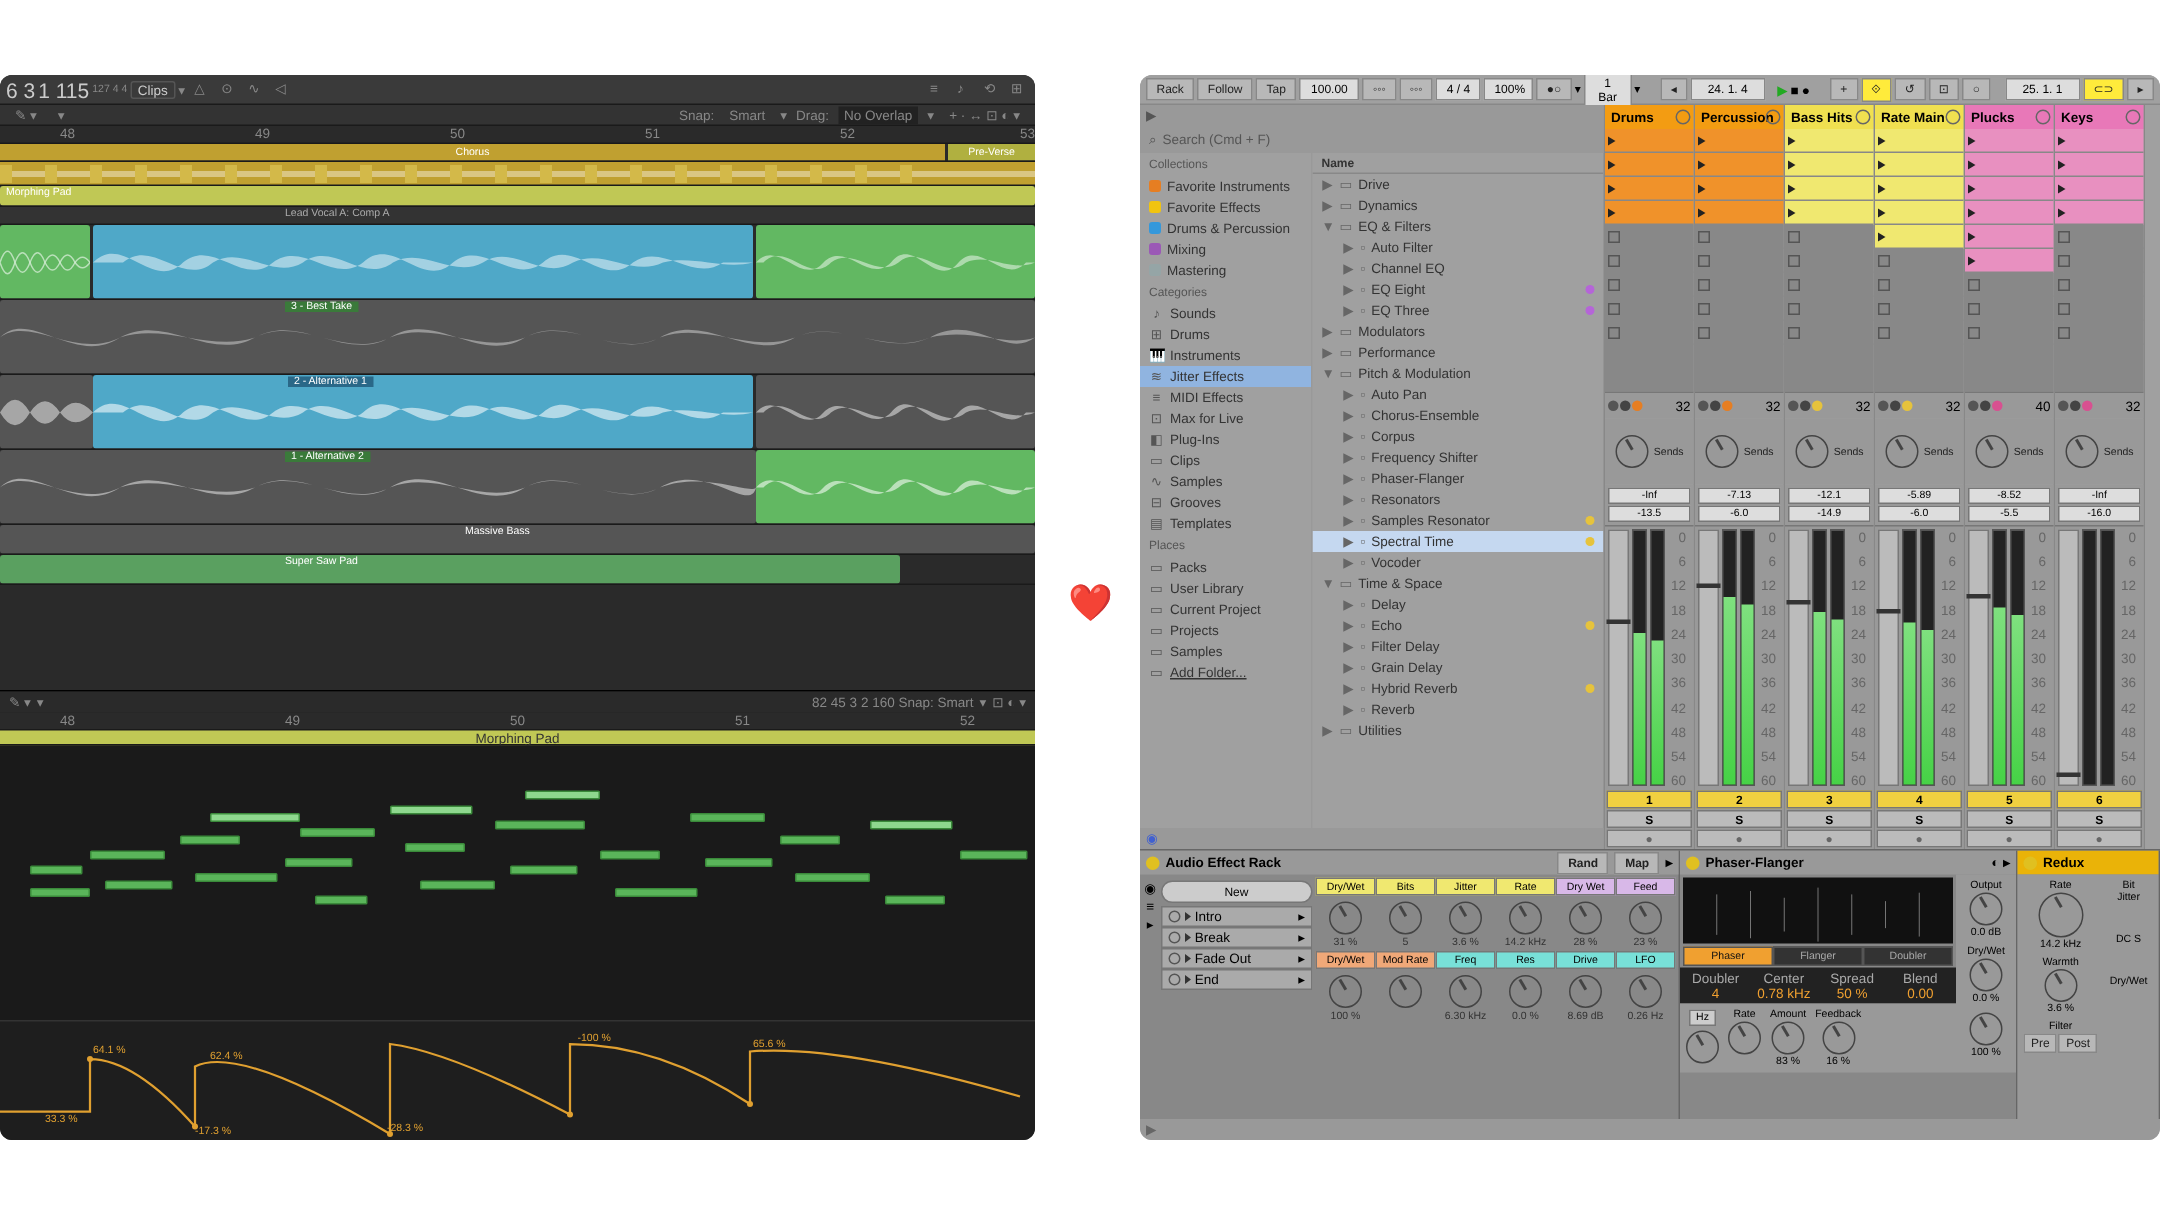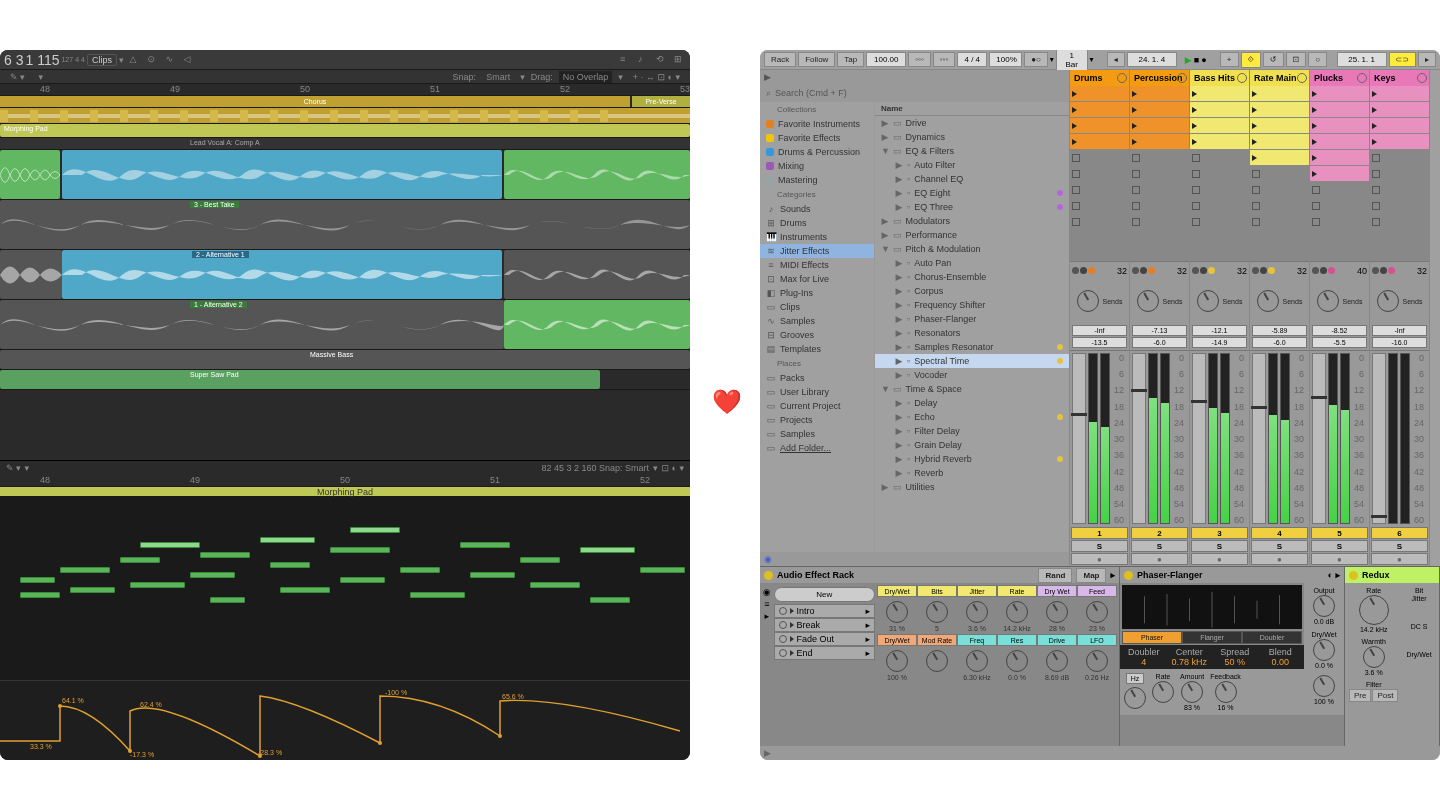--- a/index.html
+++ b/index.html
@@ -41,21 +41,21 @@
 .lv-btn{padding:2px 6px;background:#b8b8b8;border:1px solid #888;font-size:8px;color:#222}
 .lv-btn.yellow{background:#ffeb3b}
 .lv-num{padding:2px 6px;background:#ddd;border:1px solid #888;font-size:8px;min-width:40px;text-align:center}
 .lv-xport{display:flex;gap:2px;margin-left:6px}
 .lv-play{color:#2a2}
 .lv-main{flex:1;display:flex;overflow:hidden}
 .lv-browser{width:310px;background:#a0a0a0;display:flex;flex-direction:column;border-right:1px solid #888}
 .lv-search{height:18px;background:#999;display:flex;align-items:center;padding:0 6px;color:#555;font-size:8px;gap:4px}
 .lv-br-body{flex:1;display:flex;overflow:hidden}
 .lv-cats{width:115px;background:#a0a0a0;overflow-y:auto;border-right:1px solid #999}
-.lv-cat-hdr{padding:3px 17px;font-size:8px;color:#555}
+.lv-cat-hdr{padding:3px 6px;font-size:8px;color:#555}
 .lv-cat{padding:2px 6px;font-size:8px;color:#333;display:flex;align-items:center;gap:4px}
 .lv-cat.sel{background:#90b4e0}
 .lv-cat .dot{width:8px;height:8px;border-radius:2px;display:inline-block}
 .lv-content{flex:1;overflow-y:auto}
 .lv-item{padding:2px 6px;font-size:8px;color:#333;display:flex;align-items:center;gap:4px}
 .lv-item.sel{background:#c5d8f0}
 .lv-item .arrow{width:8px;display:inline-block;text-align:center;color:#666}
 .lv-item .ind{width:6px;height:6px;margin-left:auto}
 .lv-tracks{flex:1;display:flex;overflow-x:auto;overflow-y:hidden}
 .lv-trk{width:60px;flex-shrink:0;display:flex;flex-direction:column;border-right:1px solid #888}
@@ -1343,21 +1343,21 @@
             <div class="lv-subcol">
                 <div class="lv-knob"></div>
                 <span style="font-size:7px">100 %</span>
               </div>
           </div>
         </div>
       </div>
     </div>
 
     <div class="lv-dev" style="flex:1">
-      <div class="lv-dev-hdr" style="background:#bef264">
+      <div class="lv-dev-hdr" style="background:#eab308">
         <span class="circle"></span>
         <span>Redux</span>
       </div>
       <div style="display:flex;flex:1;padding:2px;gap:4px;background:#999">
         <div class="lv-subcol">
           <span style="font-size:7px">Rate</span>
           <div class="lv-knob" style="width:30px;height:30px"></div>
           <span style="font-size:7px">14.2 kHz</span>
           <span style="font-size:7px;margin-top:4px">Warmth</span>
           <div class="lv-knob"></div>

